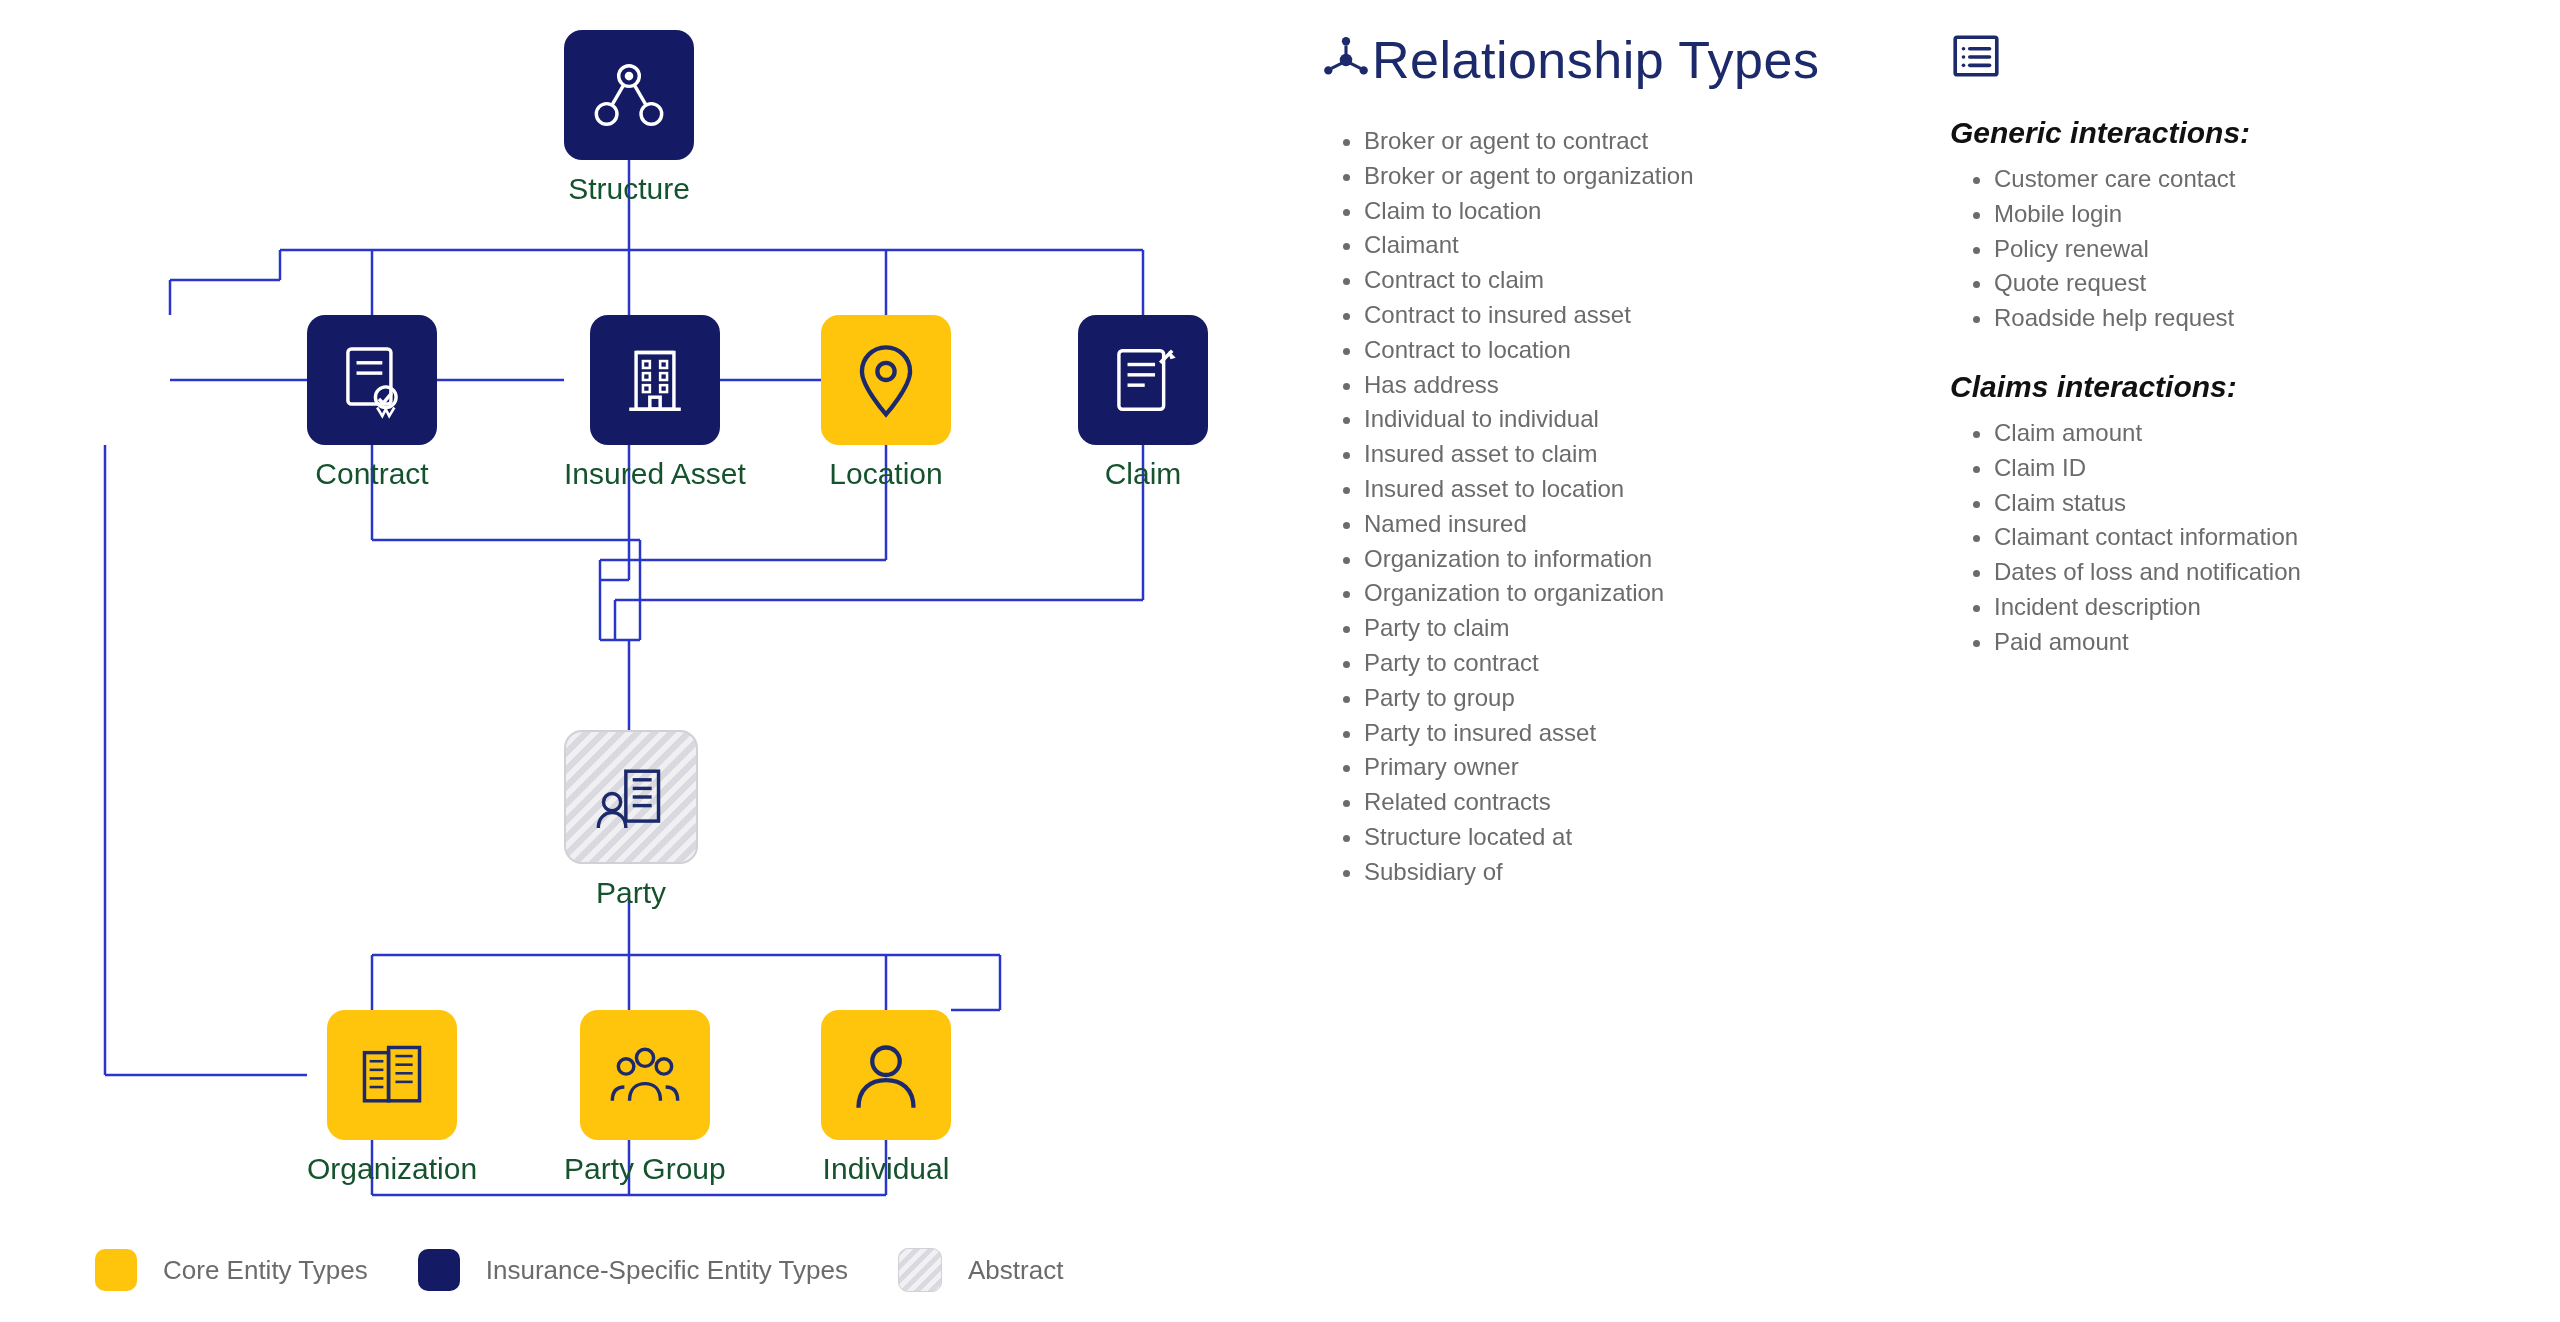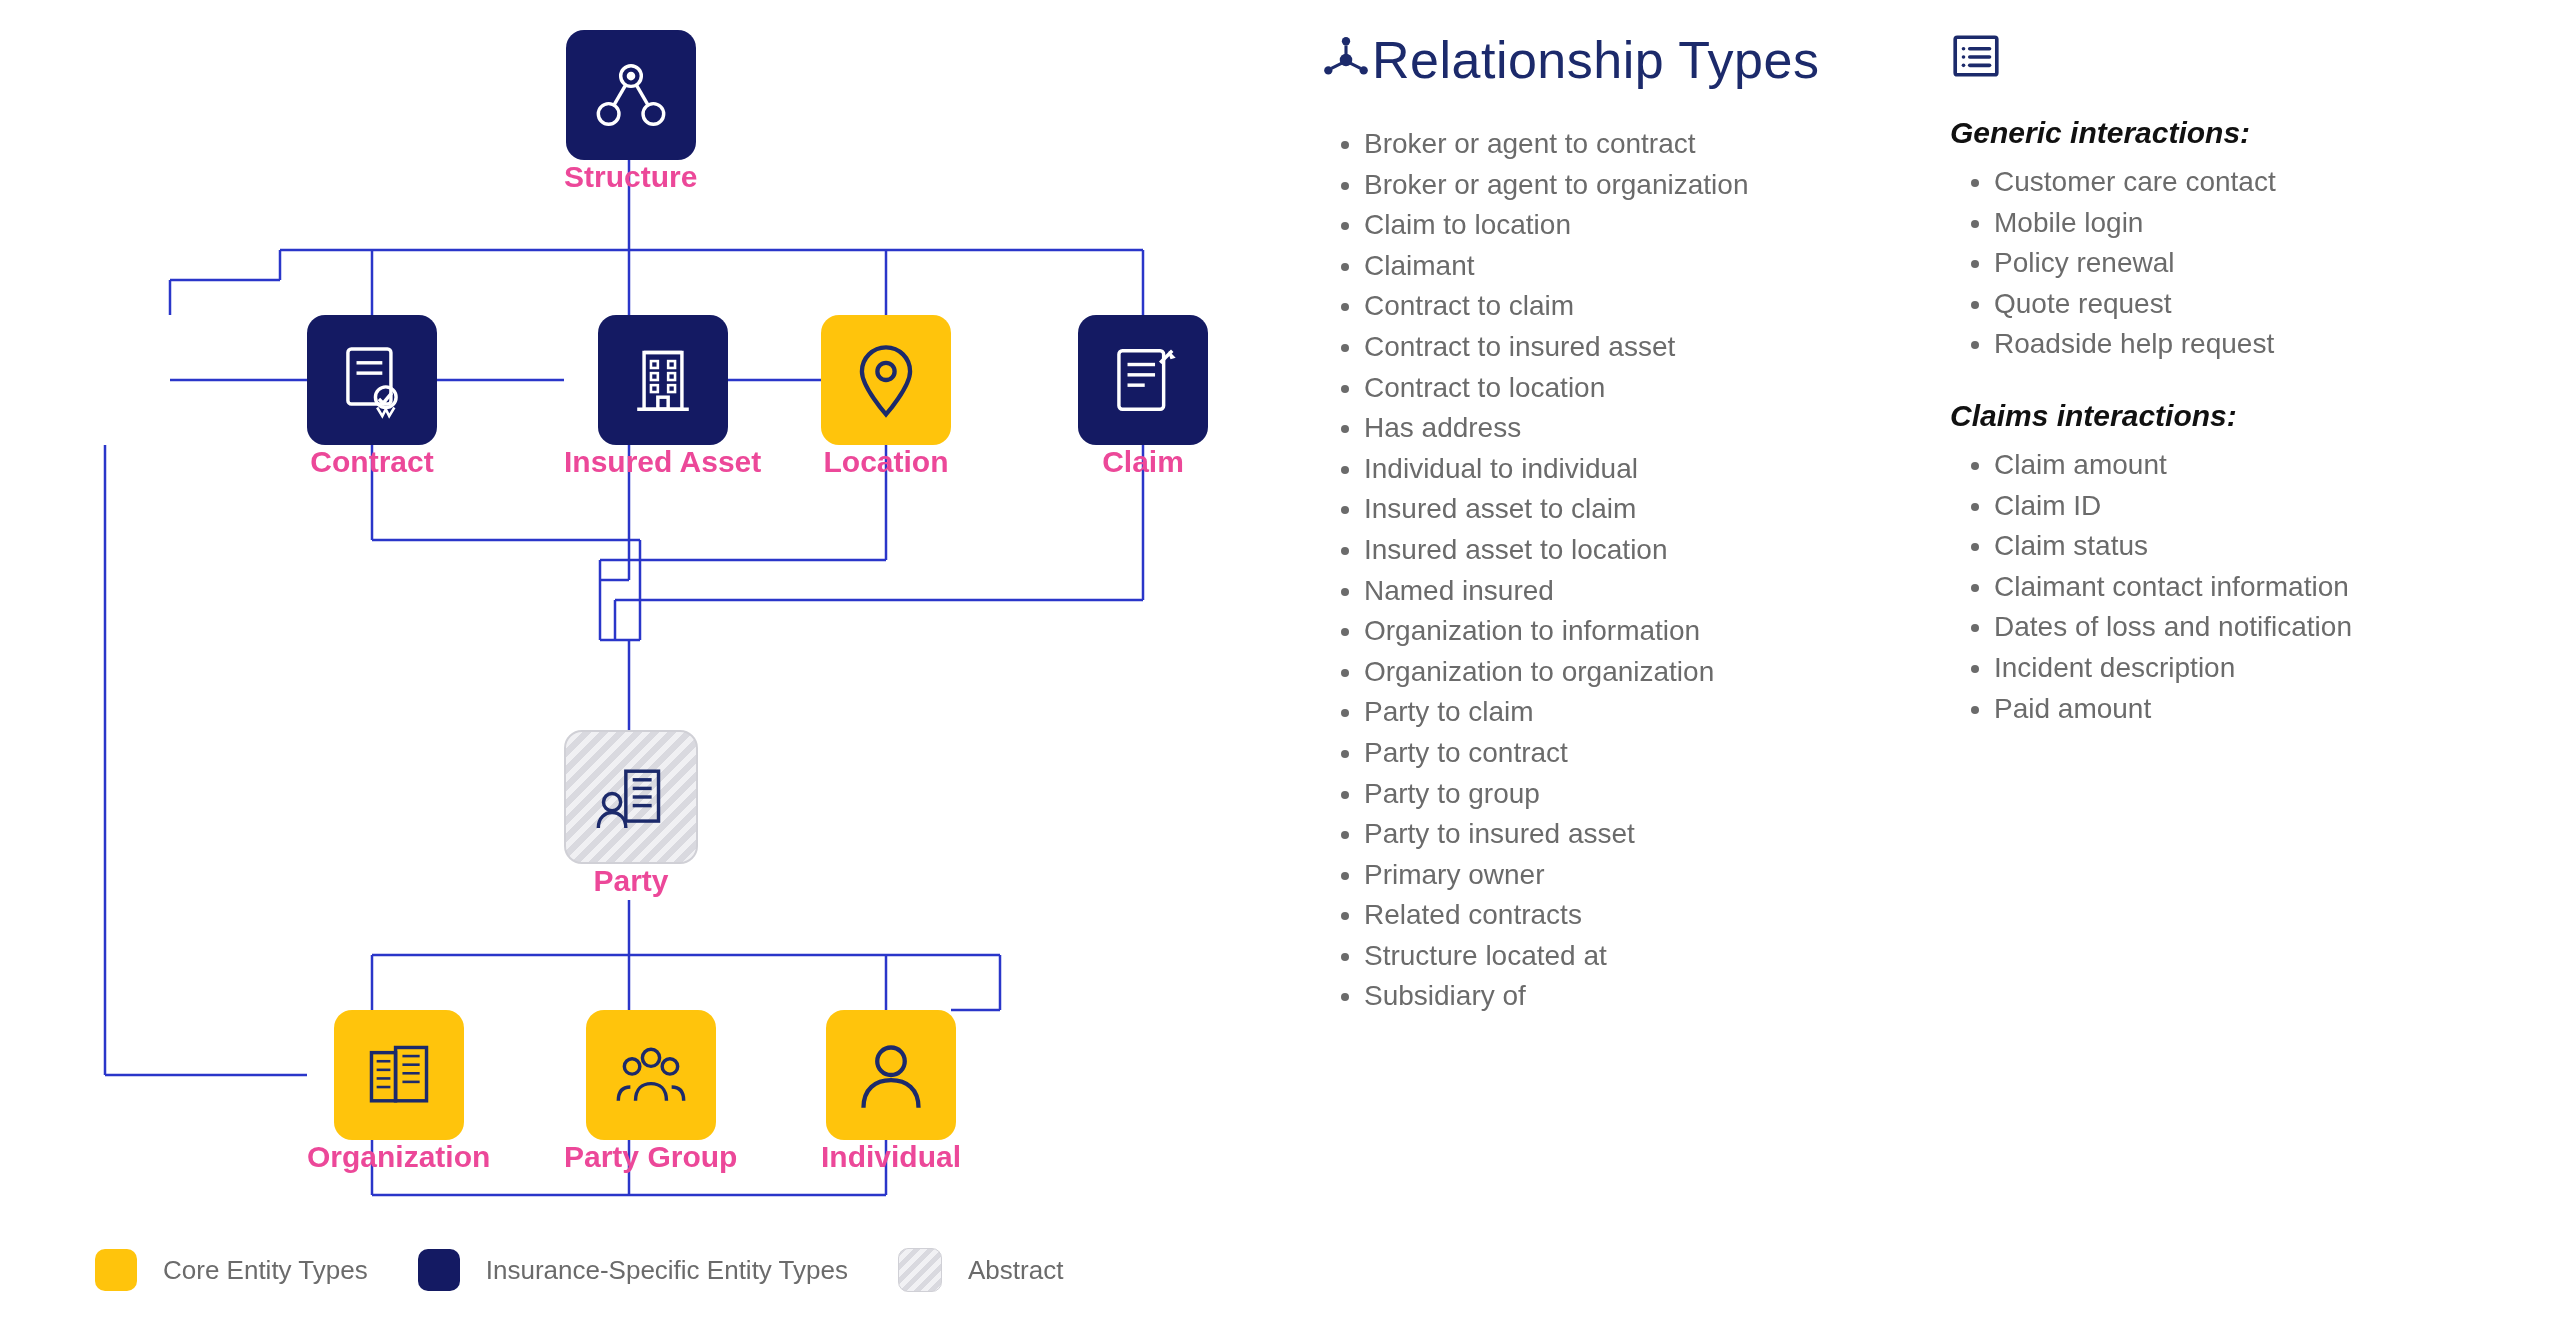--- a/index.html
+++ b/index.html
@@ -48,24 +48,24 @@
     margin:0 auto;
   }
   .box.navy{background:var(--navy2);}
   .box.yellow{background:var(--yellow2);}
   .box.abstract{
     background:
       repeating-linear-gradient(135deg,#d9d9df 0 6px,#f0f0f3 6px 12px);
     border:2px solid #d0d0d6;
   }
   .node .label{
+    margin-top:12px;
     font-size:30px;
-    color:#ec4899;
+    color:#14532d;
     white-space:nowrap;
-    font-weight:bold;
   }
 
   
   .n-structure   {left:564px; top:30px;}
   .n-broker      {left:40px;  top:315px;}
   .n-contract    {left:307px; top:315px;}
   .n-asset       {left:564px; top:315px;}
   .n-location    {left:821px; top:315px;}
   .n-claim       {left:1078px;top:315px;}
   .n-party       {left:564px; top:730px;}
@@ -90,21 +90,21 @@
     margin:0 0 34px 0;
     letter-spacing:.5px;
   }
   .hicon{width:52px;height:52px;flex:0 0 52px;}
   .col ul{
     list-style:disc;
     margin:0 0 28px 0;
     padding-left:44px;
   }
   .col li{
-    font-size:28px;
+    font-size:24px;
     line-height:1.45;
     color:var(--grey);
   }
   .subhead{
     font-size:30px;
     font-weight:700;
     color:#111;
     margin:8px 0 12px 0;
     font-style:italic;
   }

